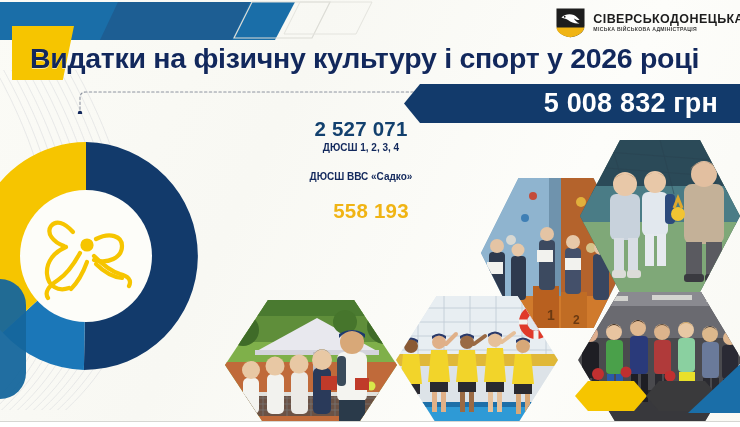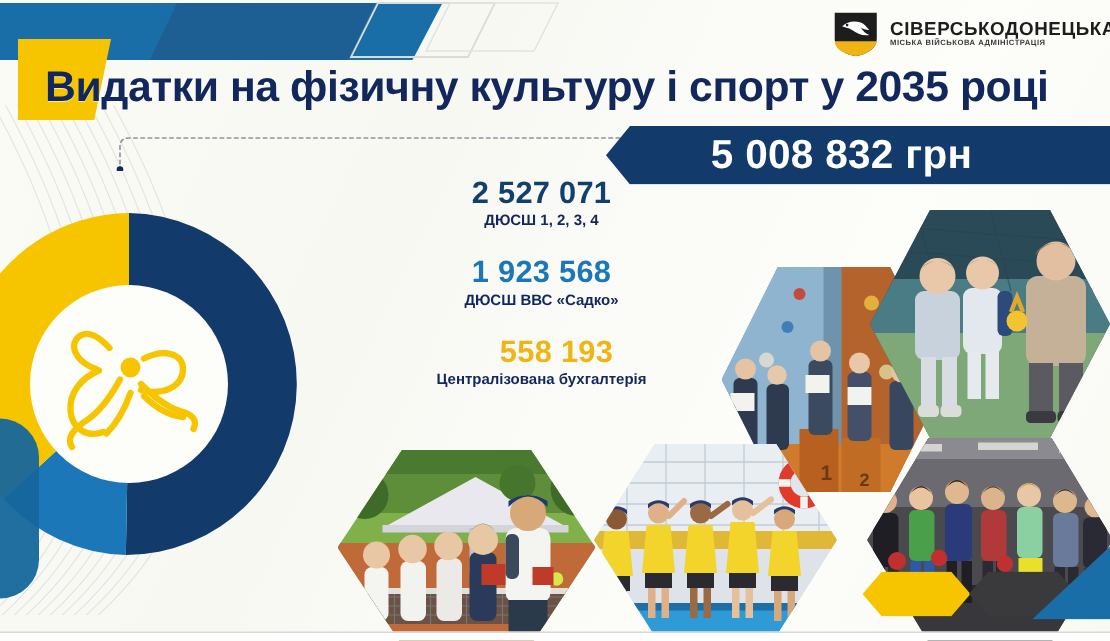--- a/index.html
+++ b/index.html
@@ -34,21 +34,21 @@
   .logo-shield{width:33px;height:33px;flex:none;}
   .logo-txt{display:flex;flex-direction:column;justify-content:center;line-height:1;}
   .logo-main{font-size:12.5px;font-weight:bold;color:#1d1d1d;letter-spacing:.4px;}
   .logo-sub{font-size:5.1px;font-weight:bold;color:#3a3a3a;letter-spacing:.35px;margin-top:2px;}
 
   
   .totalbar{
     position:absolute;left:404px;top:84px;width:336px;height:39px;
     background:#123a6b;
     clip-path:polygon(16px 0,100% 0,100% 100%,16px 100%,0 50%);
-    display:flex;align-items:center;justify-content:center;
+    display:flex;align-items:center;justify-content:flex-end;
     padding-right:22px;box-sizing:border-box;
   }
   .totalbar span{color:#ffffff;font-size:27px;font-weight:bold;letter-spacing:.2px;}
 
   
   .connector{position:absolute;left:76px;top:88px;width:345px;height:26px;pointer-events:none;}
 
   
   .donut{position:absolute;left:-30px;top:140px;width:232px;height:232px;}
   .donut svg{display:block;overflow:visible;}
@@ -119,21 +119,21 @@
       <path d="M3,26 L37,26 L37,24 C37,33 27,37 20,38 C13,37 3,33 3,26 Z" fill="#f0b414"></path>
       <path d="M9,14 C13,10 19,9 24,11 C27,12 29,15 31,17 C28,17 26,16 24,15 C26,18 28,20 31,21 C26,22 21,20 17,17 C14,15 11,15 9,14 Z" fill="#ffffff"></path>
       <circle cx="13" cy="13" r="1.1" fill="#1d1d1d"></circle>
     </svg>
     <div class="logo-txt">
       <div class="logo-main">СІВЕРСЬКОДОНЕЦЬКА</div>
       <div class="logo-sub">МІСЬКА ВІЙСЬКОВА АДМІНІСТРАЦІЯ</div>
     </div>
   </div>
 
-  <div class="title">Видатки на фізичну культуру і спорт у 2035 році</div>
+  <div class="title">Видатки на фізичну культуру і спорт у 2026 році</div>
 
   <div class="connector">
     <svg width="345" height="26" viewBox="0 0 345 26">
       <path d="M4,26 L4,10 Q4,4 10,4 L345,4" fill="none" stroke="#8d93a0" stroke-width="1.1" stroke-dasharray="2.4 2.4" stroke-linecap="round"></path>
       <circle cx="4" cy="25" r="2.2" fill="#12285c"></circle>
     </svg>
   </div>
 
   <div class="totalbar">
     <span>5 008 832 грн</span>
@@ -162,26 +162,24 @@
       </g>
     </svg>
   </div>
 
   <div class="legend">
     <div class="legend-item">
       <div class="legend-val v-navy">2 527 071</div>
       <div class="legend-lbl">ДЮСШ 1, 2, 3, 4</div>
     </div>
     <div class="legend-item">
-      <div class="legend-val v-blue">1 923 568</div>
       <div class="legend-lbl">ДЮСШ ВВС «Садко»</div>
     </div>
     <div class="legend-item">
       <div class="legend-val v-gold">558 193</div>
-      <div class="legend-lbl">Централізована бухгалтерія</div>
     </div>
   </div>
 
   <div class="hex" style="left:481px;top:178px;width:150px;height:150px;">
     <svg class="ph" viewBox="0 0 150 150" preserveAspectRatio="none">
       <rect width="150" height="150" fill="#7fa6c4"></rect>
       <rect x="0" y="0" width="75" height="150" fill="#8fb4cf"></rect>
       <rect x="75" y="0" width="75" height="150" fill="#b4632c"></rect>
       <rect x="68" y="0" width="12" height="150" fill="#6f93ad"></rect>
       <circle cx="20" cy="22" r="5" fill="#e0a33a"></circle>

